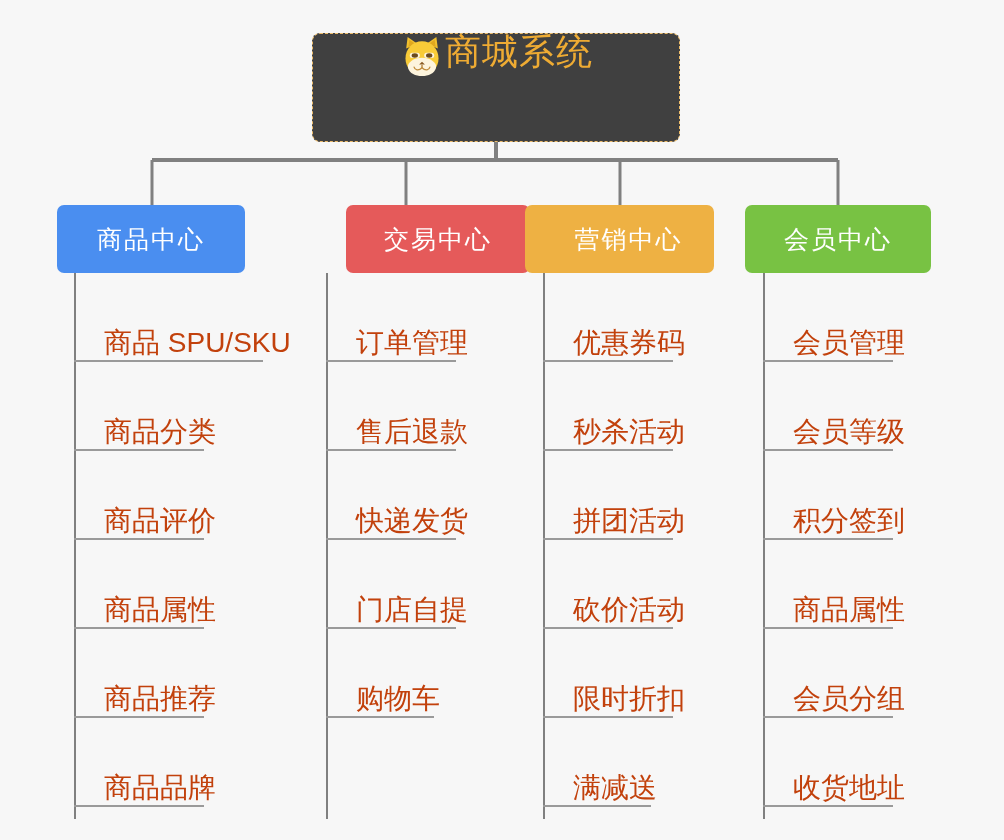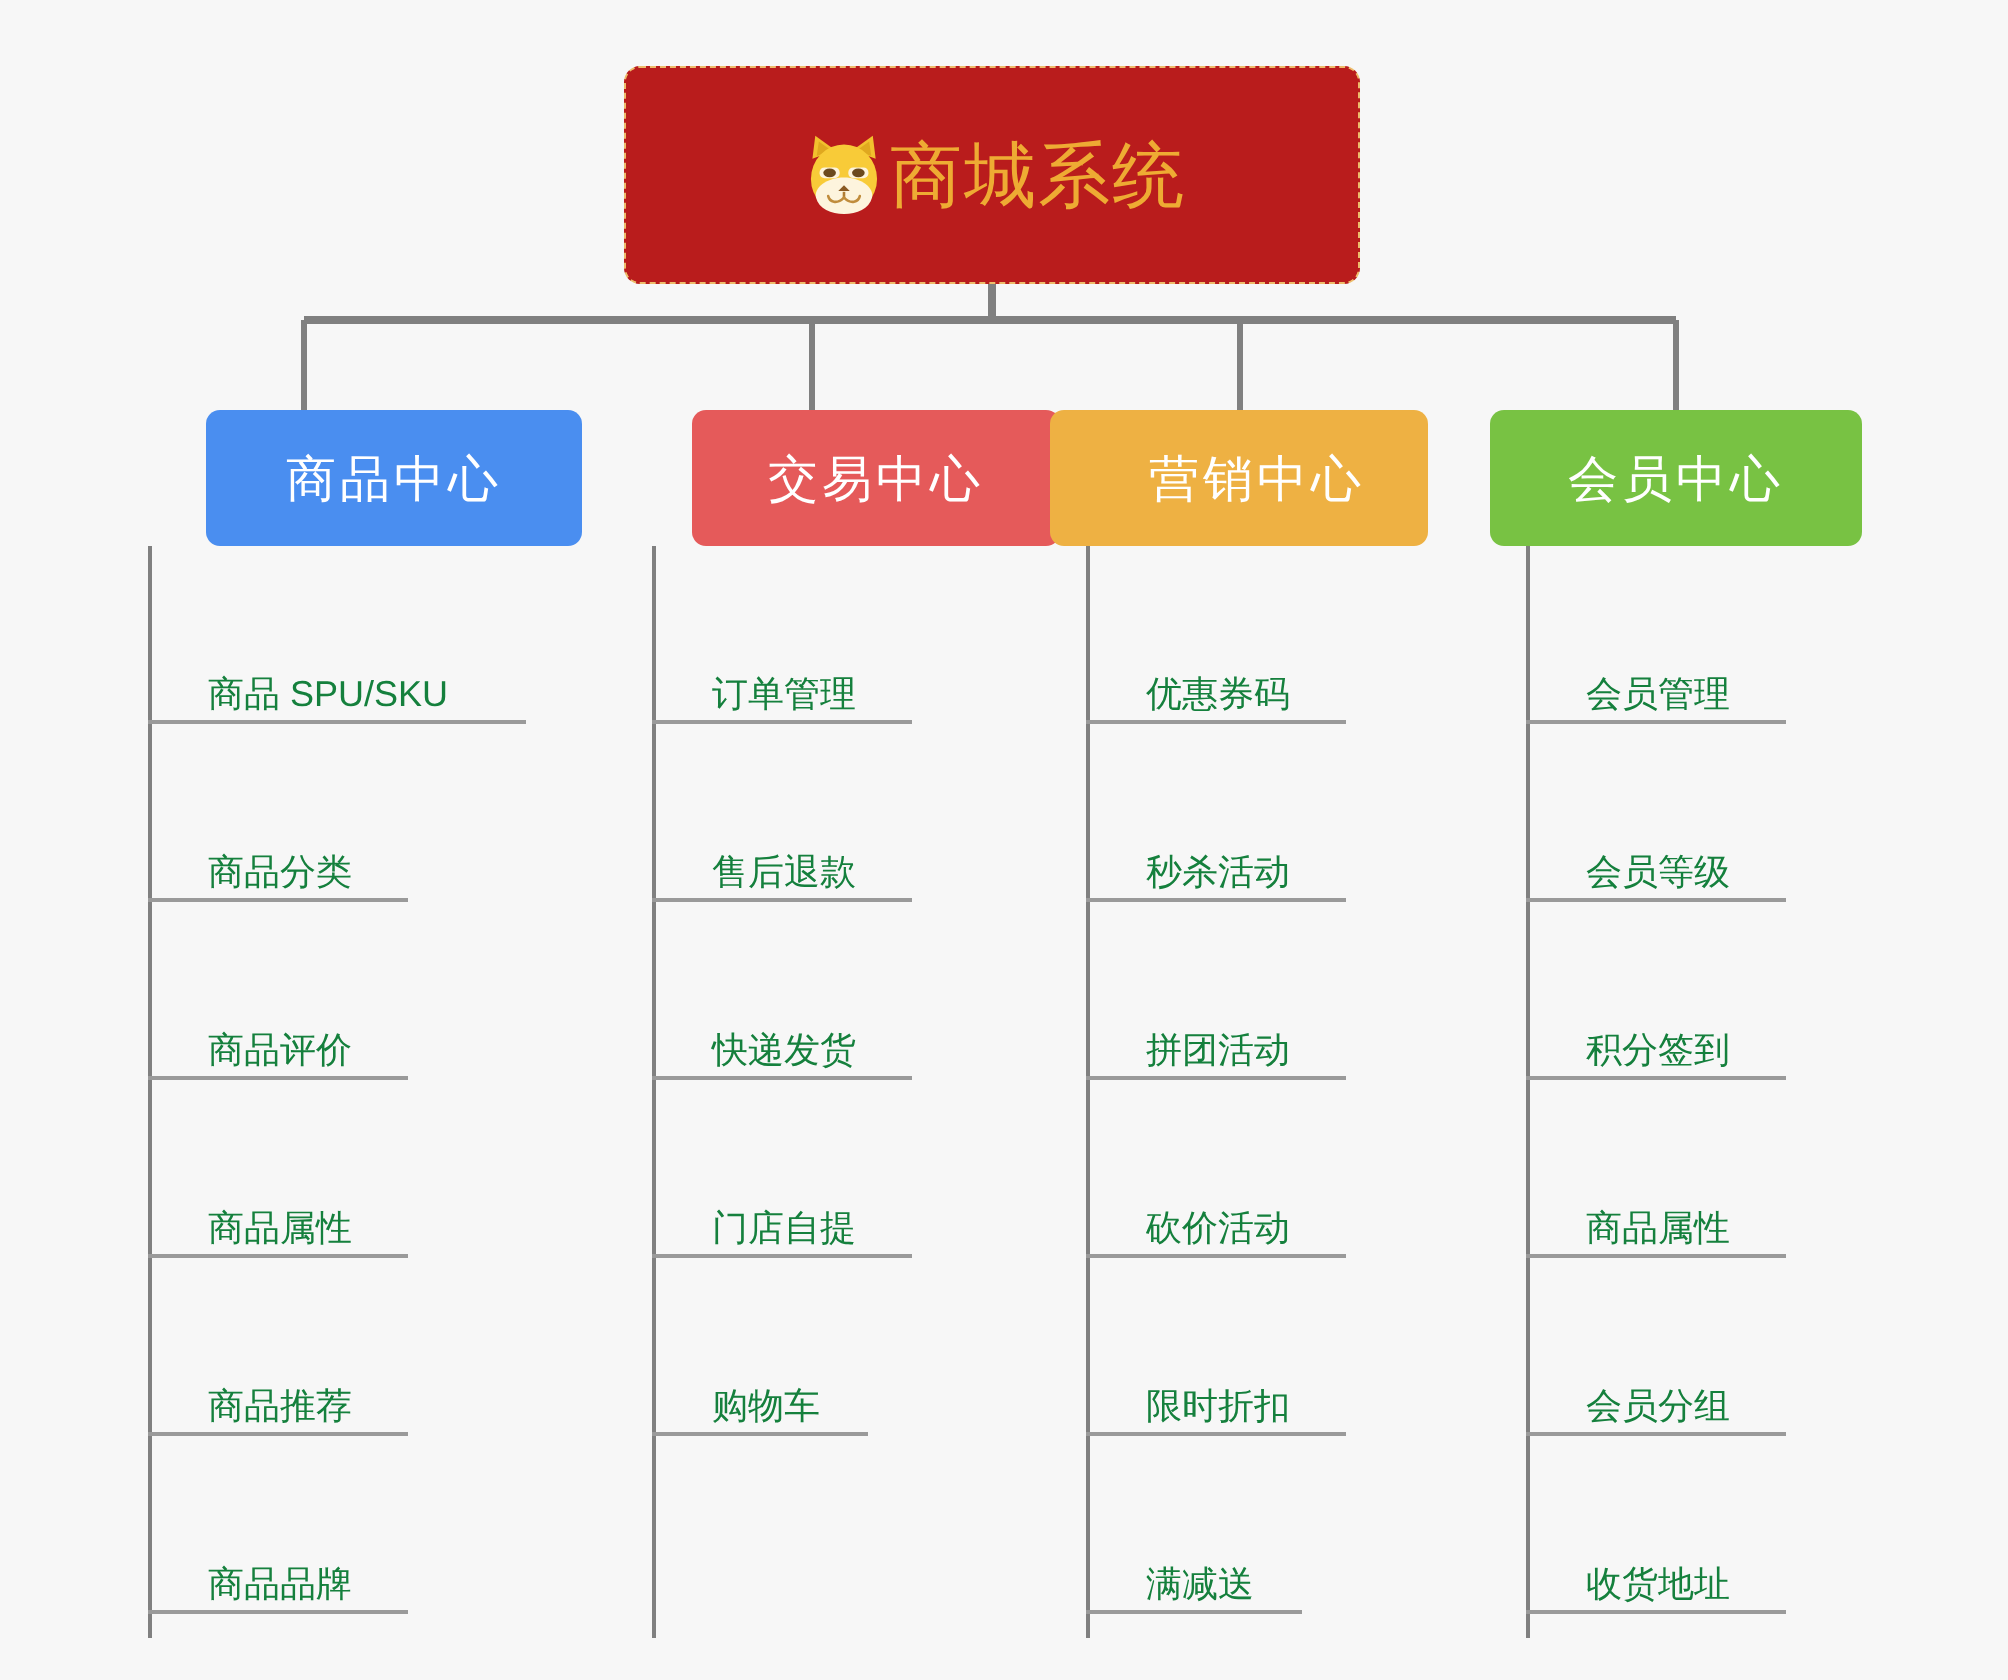--- a/index.html
+++ b/index.html
@@ -35,25 +35,24 @@
   }
 
   
   .root-node {
     position: absolute;
     left: 312px;
     top: 33px;
     width: 368px;
     height: 109px;
     box-sizing: border-box;
-    background: #b91c1c;
+    background: #404040;
     border: 1.5px dashed #edbc6a;
     border-radius: 8px;
     display: flex;
-    align-items: center;
     justify-content: center;
   }
   .root-label {
     font-size: 36px;
     color: #eeab33;
     letter-spacing: 1px;
     line-height: 1;
     white-space: nowrap;
   }
   .shiba {
@@ -70,21 +69,21 @@
     box-sizing: border-box;
     border-radius: 7px;
     display: flex;
     align-items: center;
     justify-content: center;
     color: #ffffff;
     font-size: 25px;
     letter-spacing: 2px;
     white-space: nowrap;
   }
-  .cat-0 { left: 57px;  top: 205px; width: 188px; margin-left: 46px; }
+  .cat-0 { left: 57px;  top: 205px; width: 188px; }
   .cat-1 { left: 310px; top: 205px; width: 184px; margin-left: 36px; }
   .cat-2 { left: 525px; top: 205px; width: 189px; padding-left: 18px; }
   .cat-3 { left: 745px; top: 205px; width: 186px; }
 
   
   .leaf-col {
     position: absolute;
     top: 273px;
   }
   .leaf-col-0 { left: 74px; }
@@ -111,22 +110,22 @@
     justify-content: flex-start;
   }
   .leaf-underline {
     position: absolute;
     left: 0;
     bottom: 0;
     height: 2px;
     background: #9a9a9a;
   }
   .leaf-text {
-    font-size: 18px;
-    color: #15803d;
+    font-size: 28px;
+    color: #c2410c;
     line-height: 1.05;
     padding-bottom: 5px;
     white-space: nowrap;
     position: relative;
     z-index: 2;
   }
 </style>
 </head>
 <body style="background: rgb(247, 247, 247);">
 

